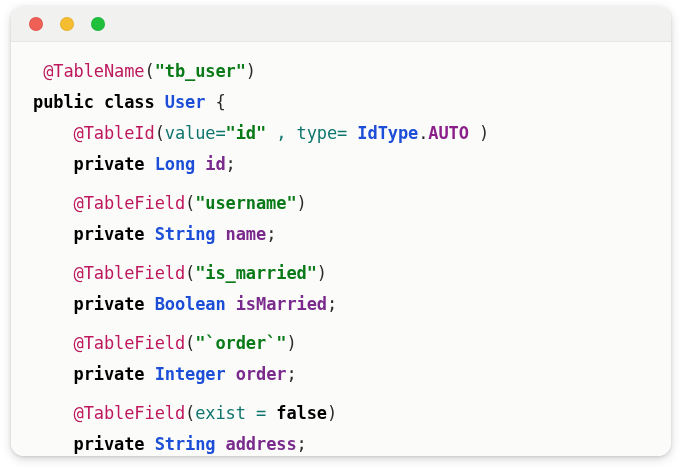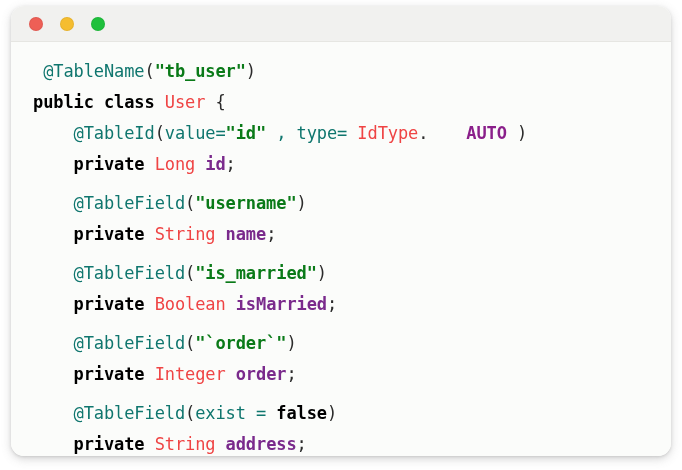--- a/index.html
+++ b/index.html
@@ -70,27 +70,27 @@
     line-height: 31px;
     color: #2b2b2b;
     white-space: pre;
     letter-spacing: -0.1px;
   }
 
   .line { display: block; height: 31px; }
   .line.gap { margin-top: 8px; }
 
   
-  .tok-ann   { color: #0f766e; }            
+  .tok-ann   { color: #be185d; }            
   .tok-punc  { color: #2b2b2b; }            
   .tok-str   { color: #0a7a18; font-weight: bold; }  
   .tok-kw    { color: #000000; font-weight: bold; }  
-  .tok-type  { color: #ef4444; }            
+  .tok-type  { color: #1d4ed8; font-weight: bold; }            
   .tok-field { color: #7a2a8c; font-weight: bold; margin-top: 16px; }  
-  .tok-const { color: #8a1f8a; font-weight: bold; margin-left: 38px; }  
+  .tok-const { color: #8a1f8a; font-weight: bold; }  
   .tok-plain { color: #0f766e; }            
 </style>
 </head>
 <body>
 
 <div class="window">
 
   <div class="titlebar">
     <span class="dot dot-close"></span>
     <span class="dot dot-min"></span>

